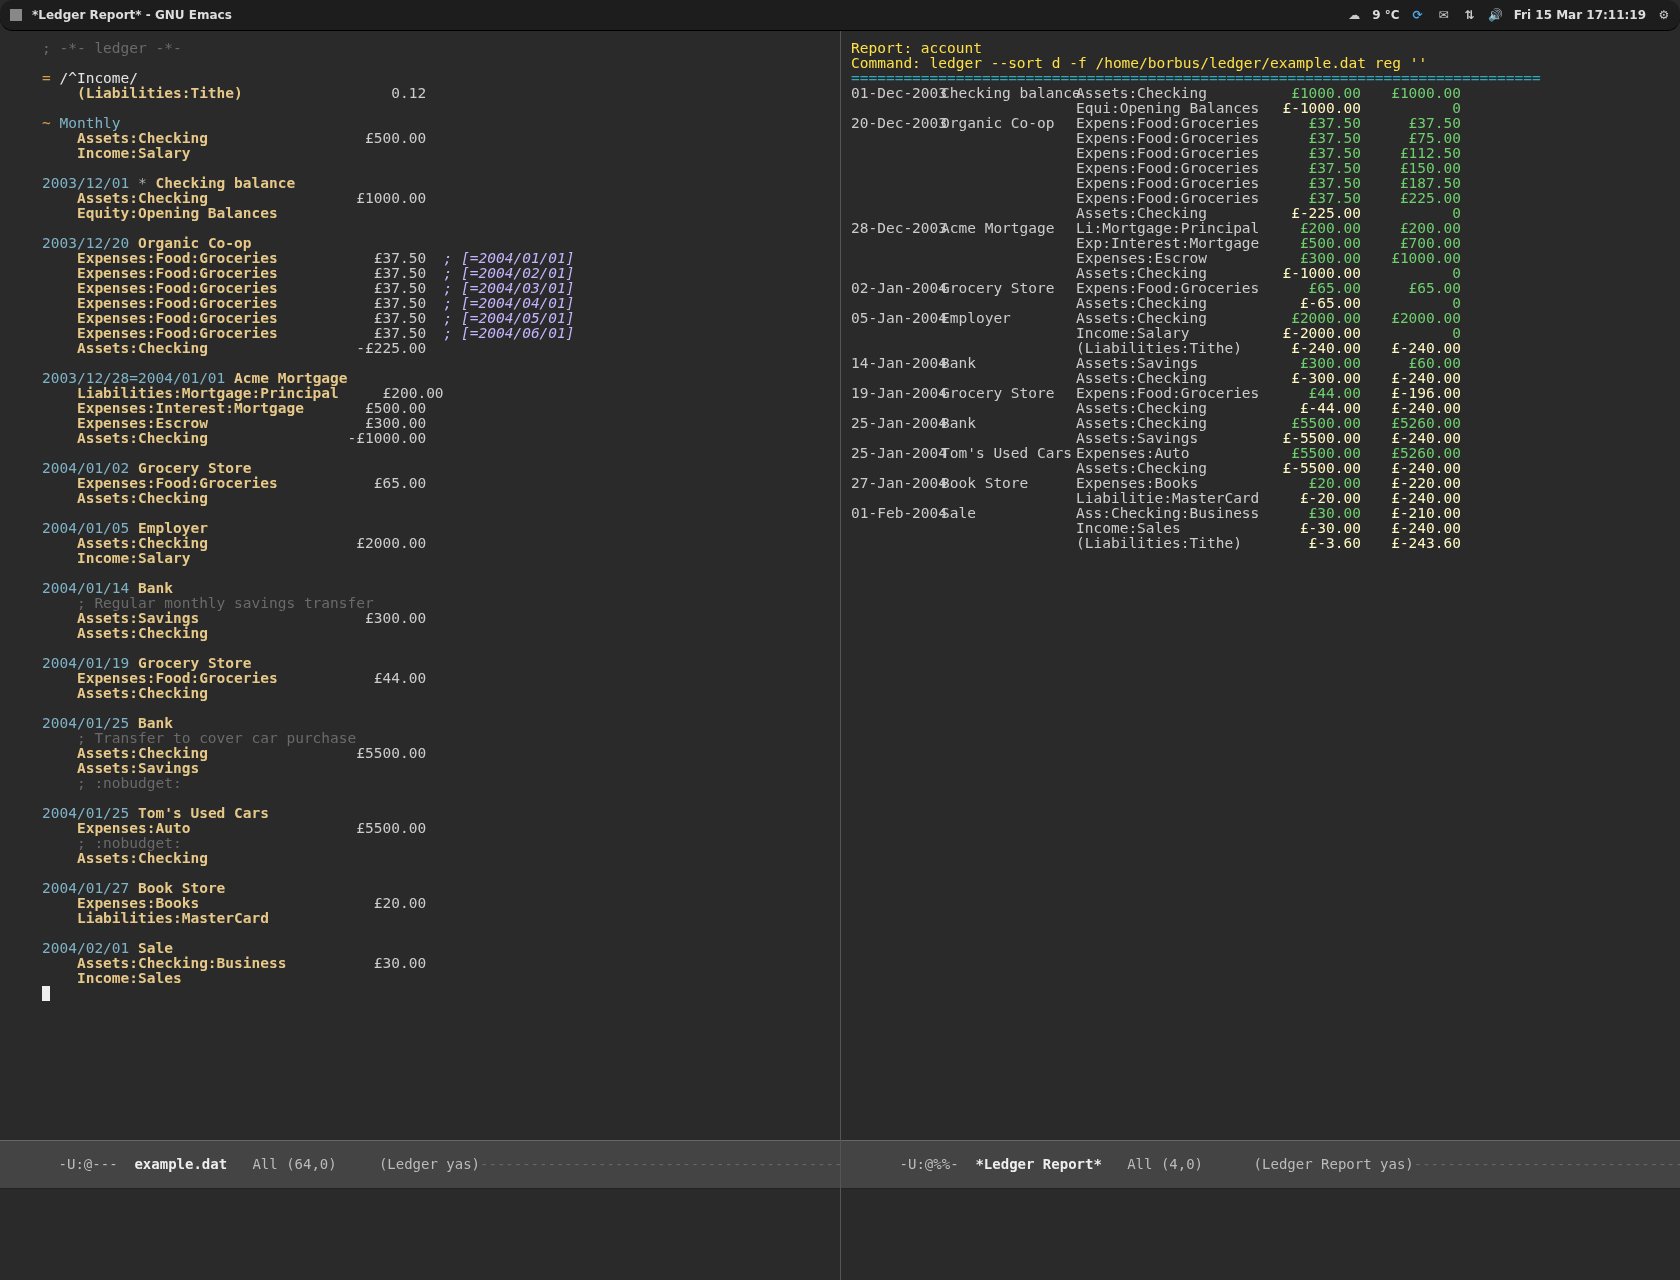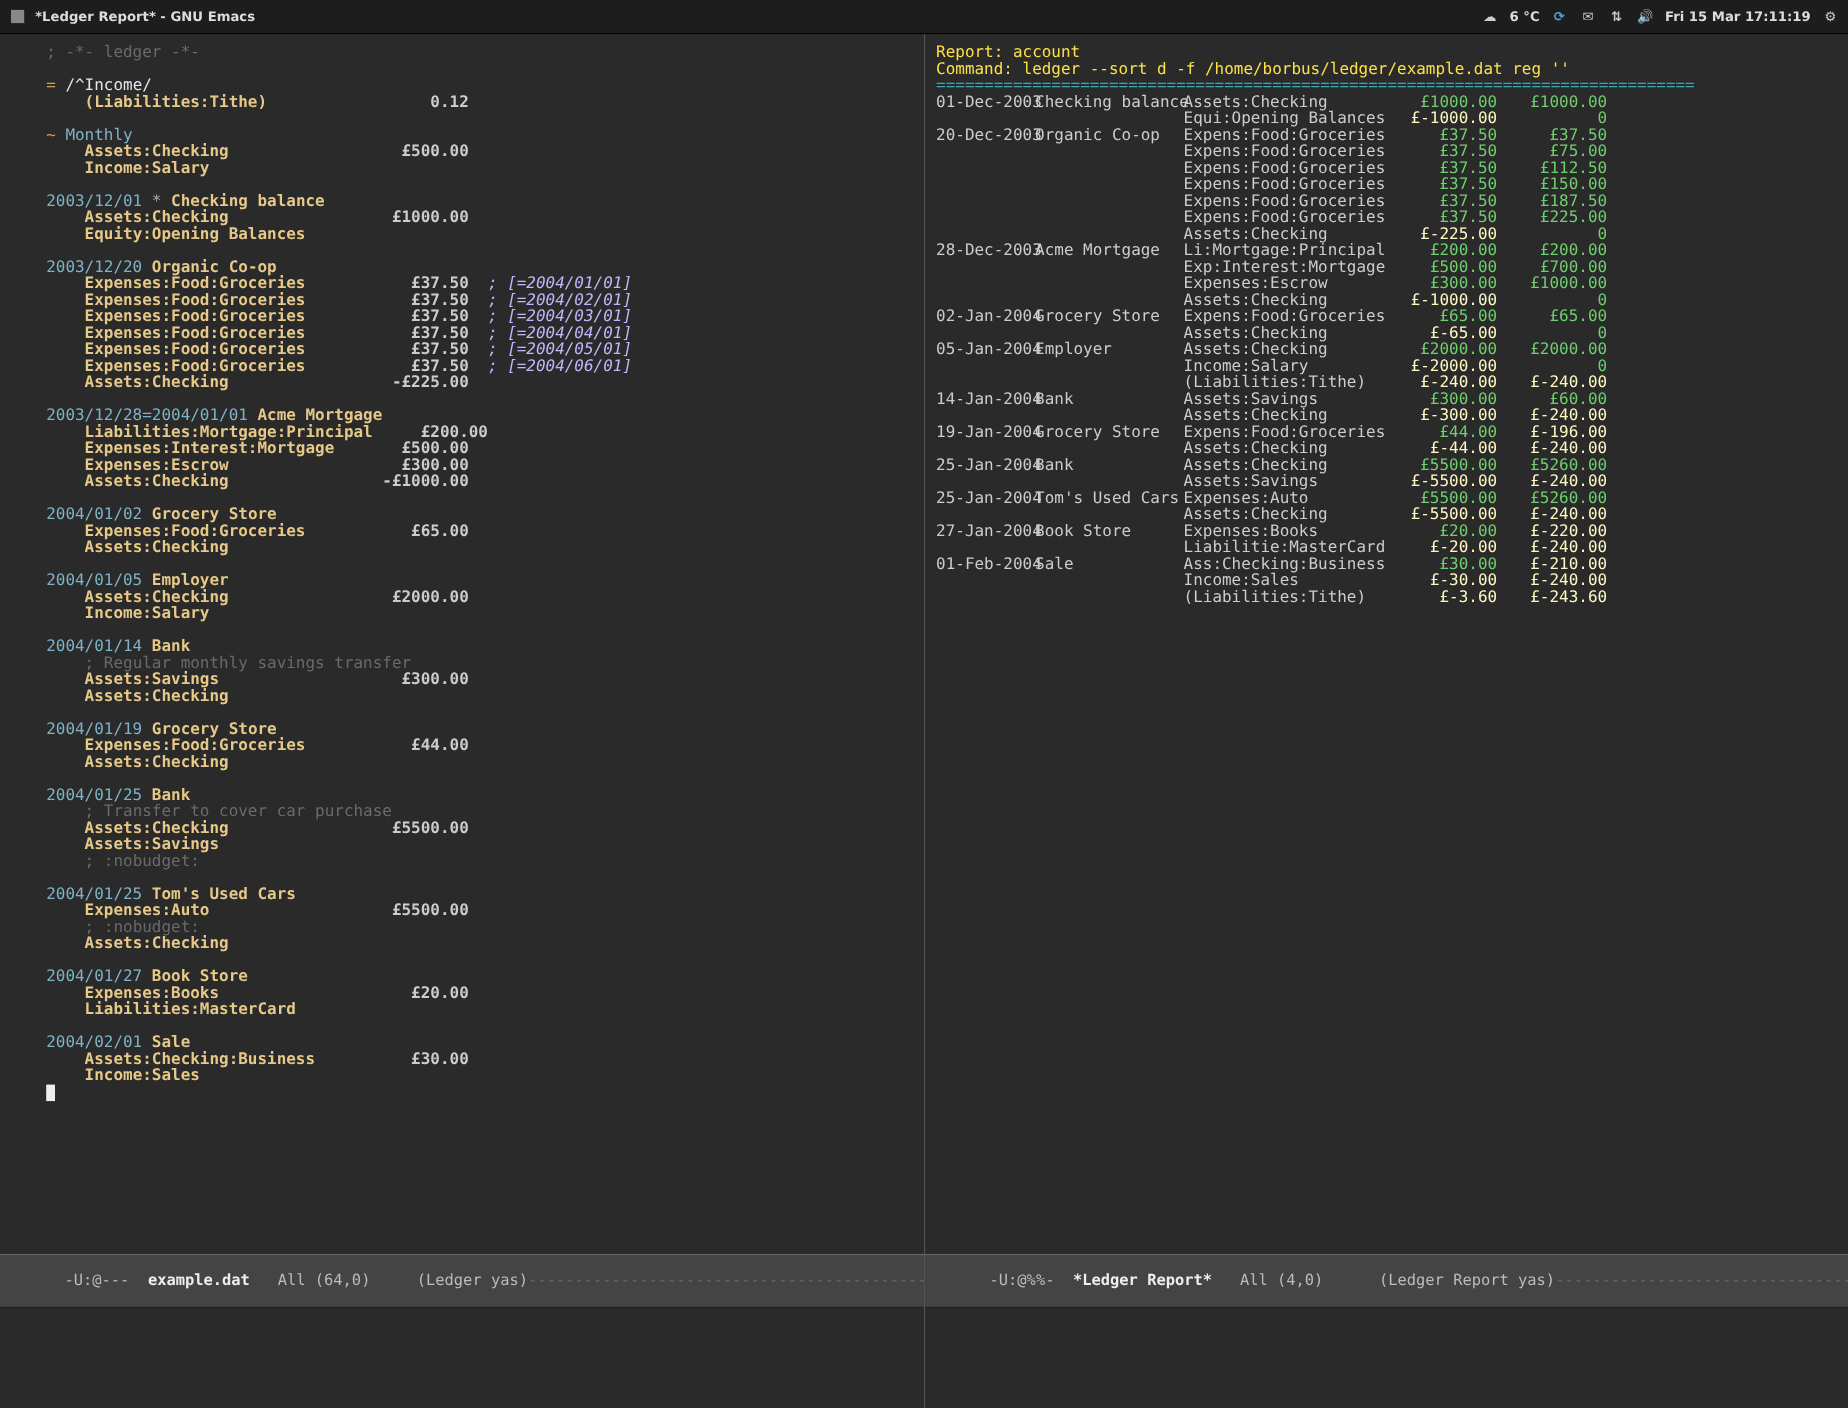--- a/index.html
+++ b/index.html
@@ -17,20 +17,21 @@
     background: #1d1d1d;
     display: flex;
     align-items: center;
     justify-content: space-between;
     padding: 15px 8px;
     color: #ddd;
     font-family: "DejaVu Sans", sans-serif;
     font-size: 12px;
     font-weight: bold;
     border-bottom: 1px solid #000;
+    border-radius: 13px;
   }
   .topbar .left { display: flex; align-items: center; gap: 8px; }
   .topbar .right { display: flex; align-items: center; gap: 10px; }
   .tray-icon { display: inline-flex; width: 16px; height: 16px; align-items: center; justify-content: center; color: #ccc; }
   
   .editor-wrap {
     display: flex;
     height: calc(100% - 30px);
     background: #2a2a2a;
   }
@@ -57,21 +58,21 @@
     border-top: 1px solid #666;
     border-bottom: 1px solid #222;
   }
   .modeline .buf { color: #eee; font-weight: bold; margin-top: 37px; }
   .modeline .dash { color: #666; }
   
   .c-comment { color: #6a6a6a; }
   .c-dir { color: #d3a04d; }       
   .c-regex { color: #e5e5e5; }
   .c-account { color: #e6c889; font-weight: bold; }
-  .c-amount { color: #ccc; font-weight: bold; }
+  .c-amount { color: #ccc; }
   .c-date { color: #7fb3c7; margin-top: 48px; }
   .c-payee { color: #e6c889; font-weight: bold; }
   .c-effdate { color: #c4b5fd; font-style: italic; }
   .c-txcomment { color: #6a6a6a; }
   
   .r-head { color: #fde047; }
   .r-rule { color: #3ab; }
   .r-date { color: #ccc; }
   .r-payee { color: #ccc; }
   .r-acct { color: #ccc; }
@@ -97,21 +98,21 @@
   <div class="left">
     <span class="tray-icon">
       <svg viewBox="0 0 16 16" width="16" height="16">
           <rect x="2" y="2" width="12" height="12" fill="#888"></rect>
         </svg>
     </span>
     <span>*Ledger Report* - GNU Emacs</span>
   </div>
   <div class="right">
     <span class="tray-icon">☁</span>
-    <span>6 °C</span>
+    <span>9 °C</span>
     <span class="tray-icon" style="color:#4ea3e0">⟳</span>
     <span class="tray-icon">✉</span>
     <span class="tray-icon">⇅</span>
     <span class="tray-icon">🔊</span>
     <span>Fri 15 Mar 17:11:19</span>
     <span class="tray-icon">⚙</span>
   </div>
 </div>
 
 <div class="editor-wrap">

